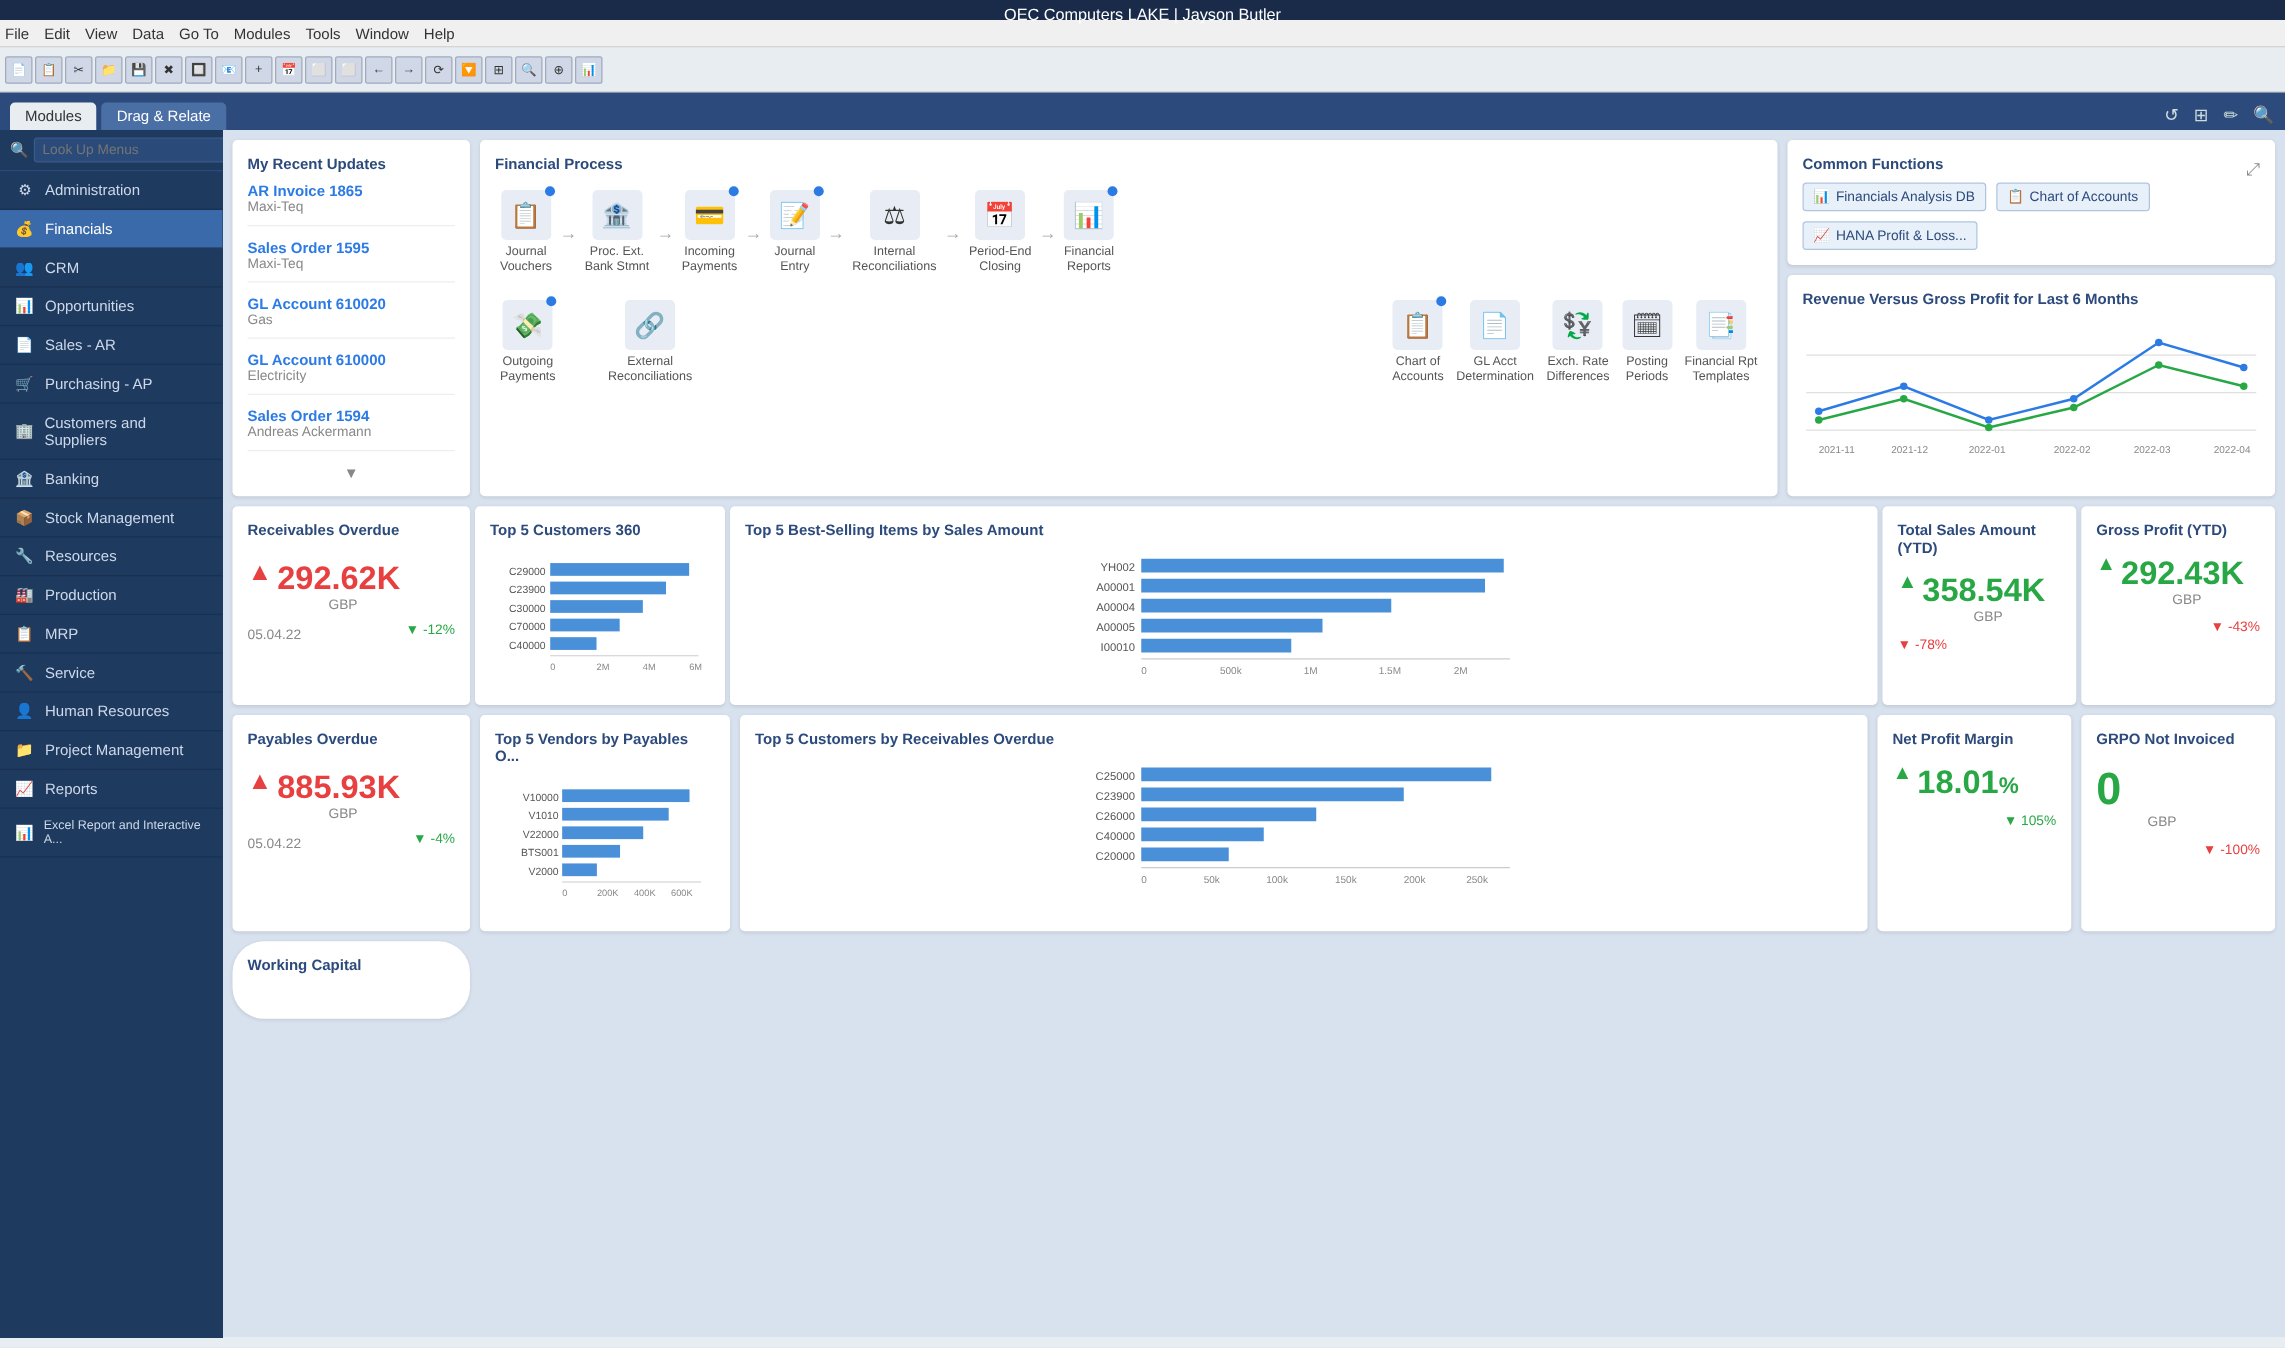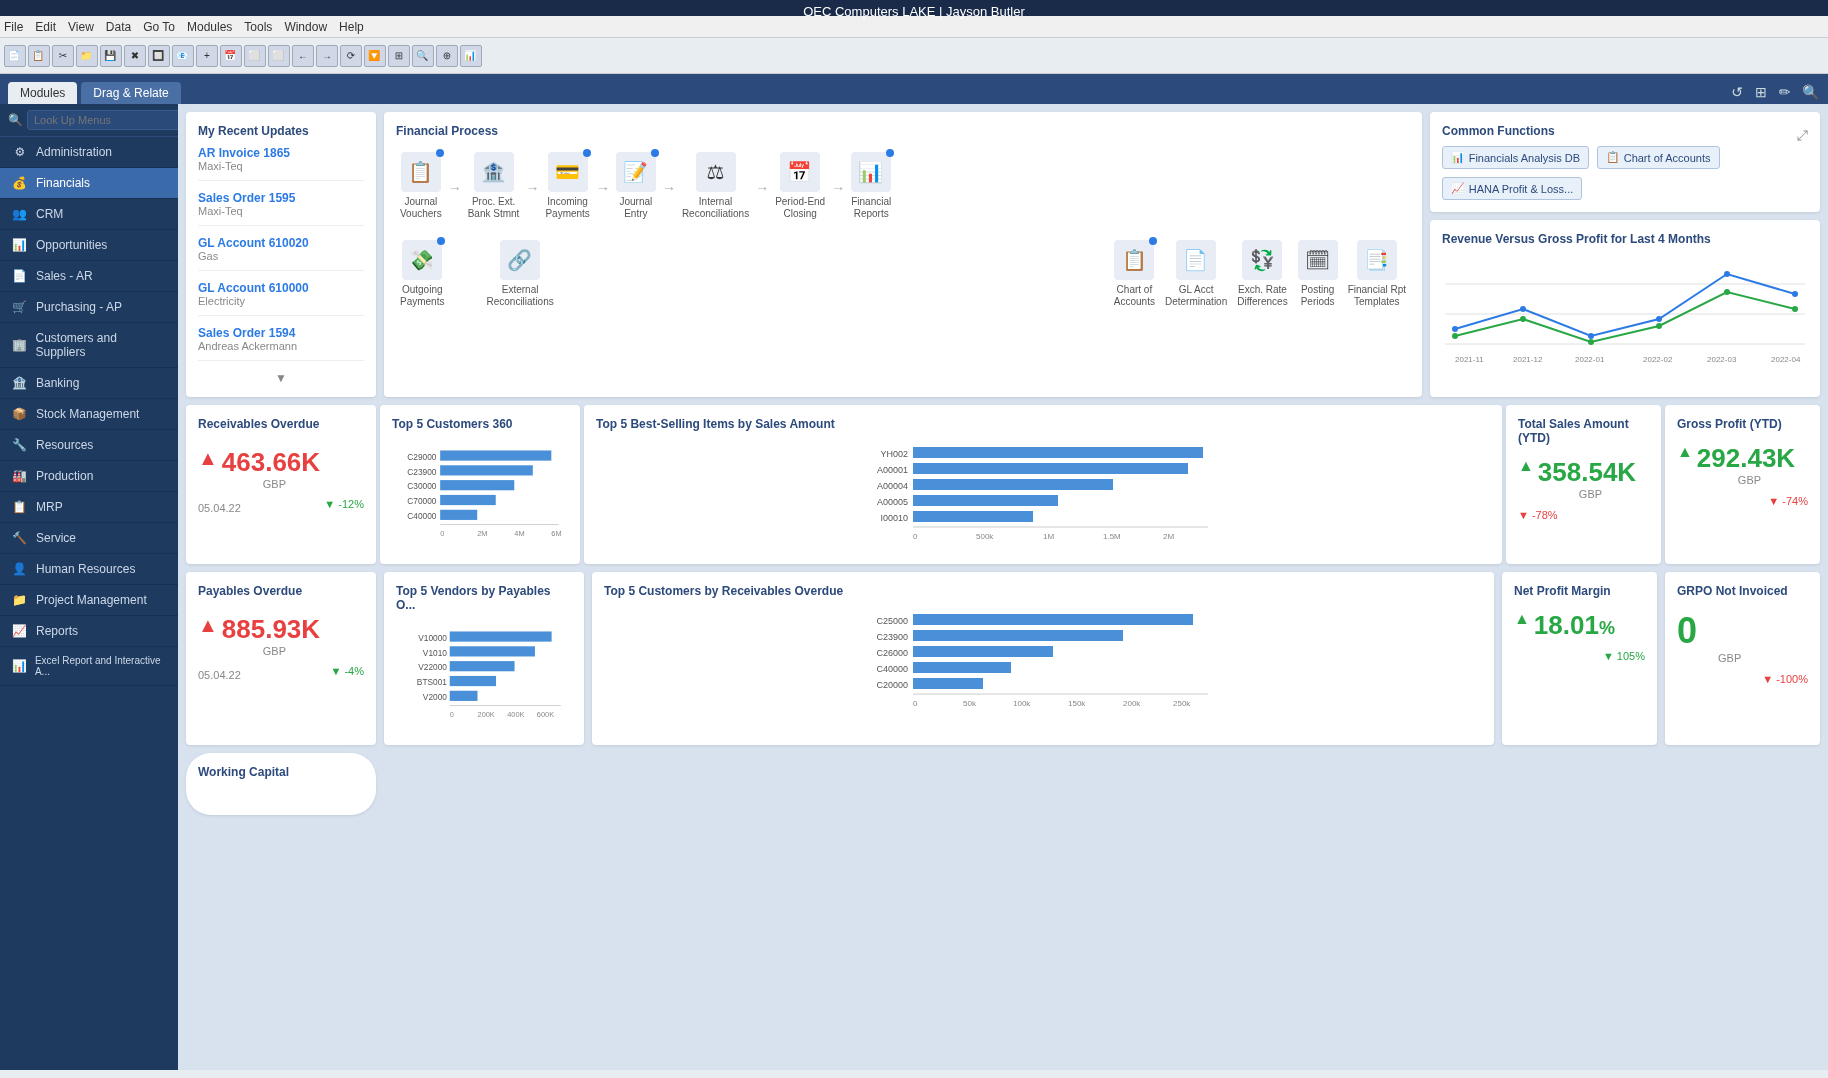--- a/index.html
+++ b/index.html
@@ -484,21 +484,21 @@
               <span>Chart of Accounts</span>
             </div>
             <div class="cf-link">
               <span>📈</span>
               <span>HANA Profit &amp; Loss...</span>
             </div>
           </div>
         </div>
 
         <div class="card" style="flex:1;">
-          <div class="card-title">Revenue Versus Gross Profit for Last 4 Months</div>
+          <div class="card-title">Revenue Versus Gross Profit for Last 6 Months</div>
           <div class="line-chart-area">
             <svg width="100%" height="110" viewBox="0 0 360 110">
 
               <line x1="0" y1="90" x2="360" y2="90" stroke="#e0e0e0" stroke-width="1"></line>
               <line x1="0" y1="60" x2="360" y2="60" stroke="#e0e0e0" stroke-width="1"></line>
               <line x1="0" y1="30" x2="360" y2="30" stroke="#e0e0e0" stroke-width="1"></line>
 
               <polyline points="10,75 78,55 146,82 214,65 282,20 350,40" fill="none" stroke="#2c7be5" stroke-width="2"></polyline>
               <circle cx="10" cy="75" r="3" fill="#2c7be5"></circle>
               <circle cx="78" cy="55" r="3" fill="#2c7be5"></circle>
@@ -527,21 +527,21 @@
       </div>
     </div>
 
     <div style="display:grid; grid-template-columns: 190px 200px 1fr 155px 155px; gap:4px; margin-bottom:8px;">
 
       <div class="card metric-card">
         <div class="card-title">Receivables Overdue</div>
         <div style="display:flex; align-items:flex-start; gap:4px; margin-top:16px;">
           <span style="color:#e84040; font-size:20px;">▲</span>
           <div>
-            <div class="metric-value red">463.66K</div>
+            <div class="metric-value red">292.62K</div>
             <div class="metric-currency">GBP</div>
           </div>
         </div>
         <div style="display:flex; justify-content:space-between; margin-top:8px;">
           <span class="metric-date">05.04.22</span>
           <span style="color:#28a745; font-size:11px;">▼ <span>-12%</span></span>
         </div>
       </div>
 
       <div class="card">
@@ -614,21 +614,21 @@
         <div style="margin-top:12px;">
           <div style="display:flex;align-items:flex-start;gap:4px;">
             <span style="color:#28a745;font-size:16px;">▲</span>
             <div>
               <div class="metric-value green">292.43K</div>
               <div class="metric-currency">GBP</div>
             </div>
           </div>
         </div>
         <div style="text-align:right;margin-top:8px;">
-          <span style="color:#e84040;font-size:11px;">▼ <span>-74%</span></span>
+          <span style="color:#e84040;font-size:11px;">▼ <span>-43%</span></span>
         </div>
       </div>
     </div>
 
     <div style="display:grid; grid-template-columns: 190px 200px 1fr 155px 155px; gap:8px; margin-bottom:8px;">
 
       <div class="card metric-card">
         <div class="card-title">Payables Overdue</div>
         <div style="display:flex; align-items:flex-start; gap:4px; margin-top:16px;">
           <span style="color:#e84040; font-size:20px;">▲</span>

